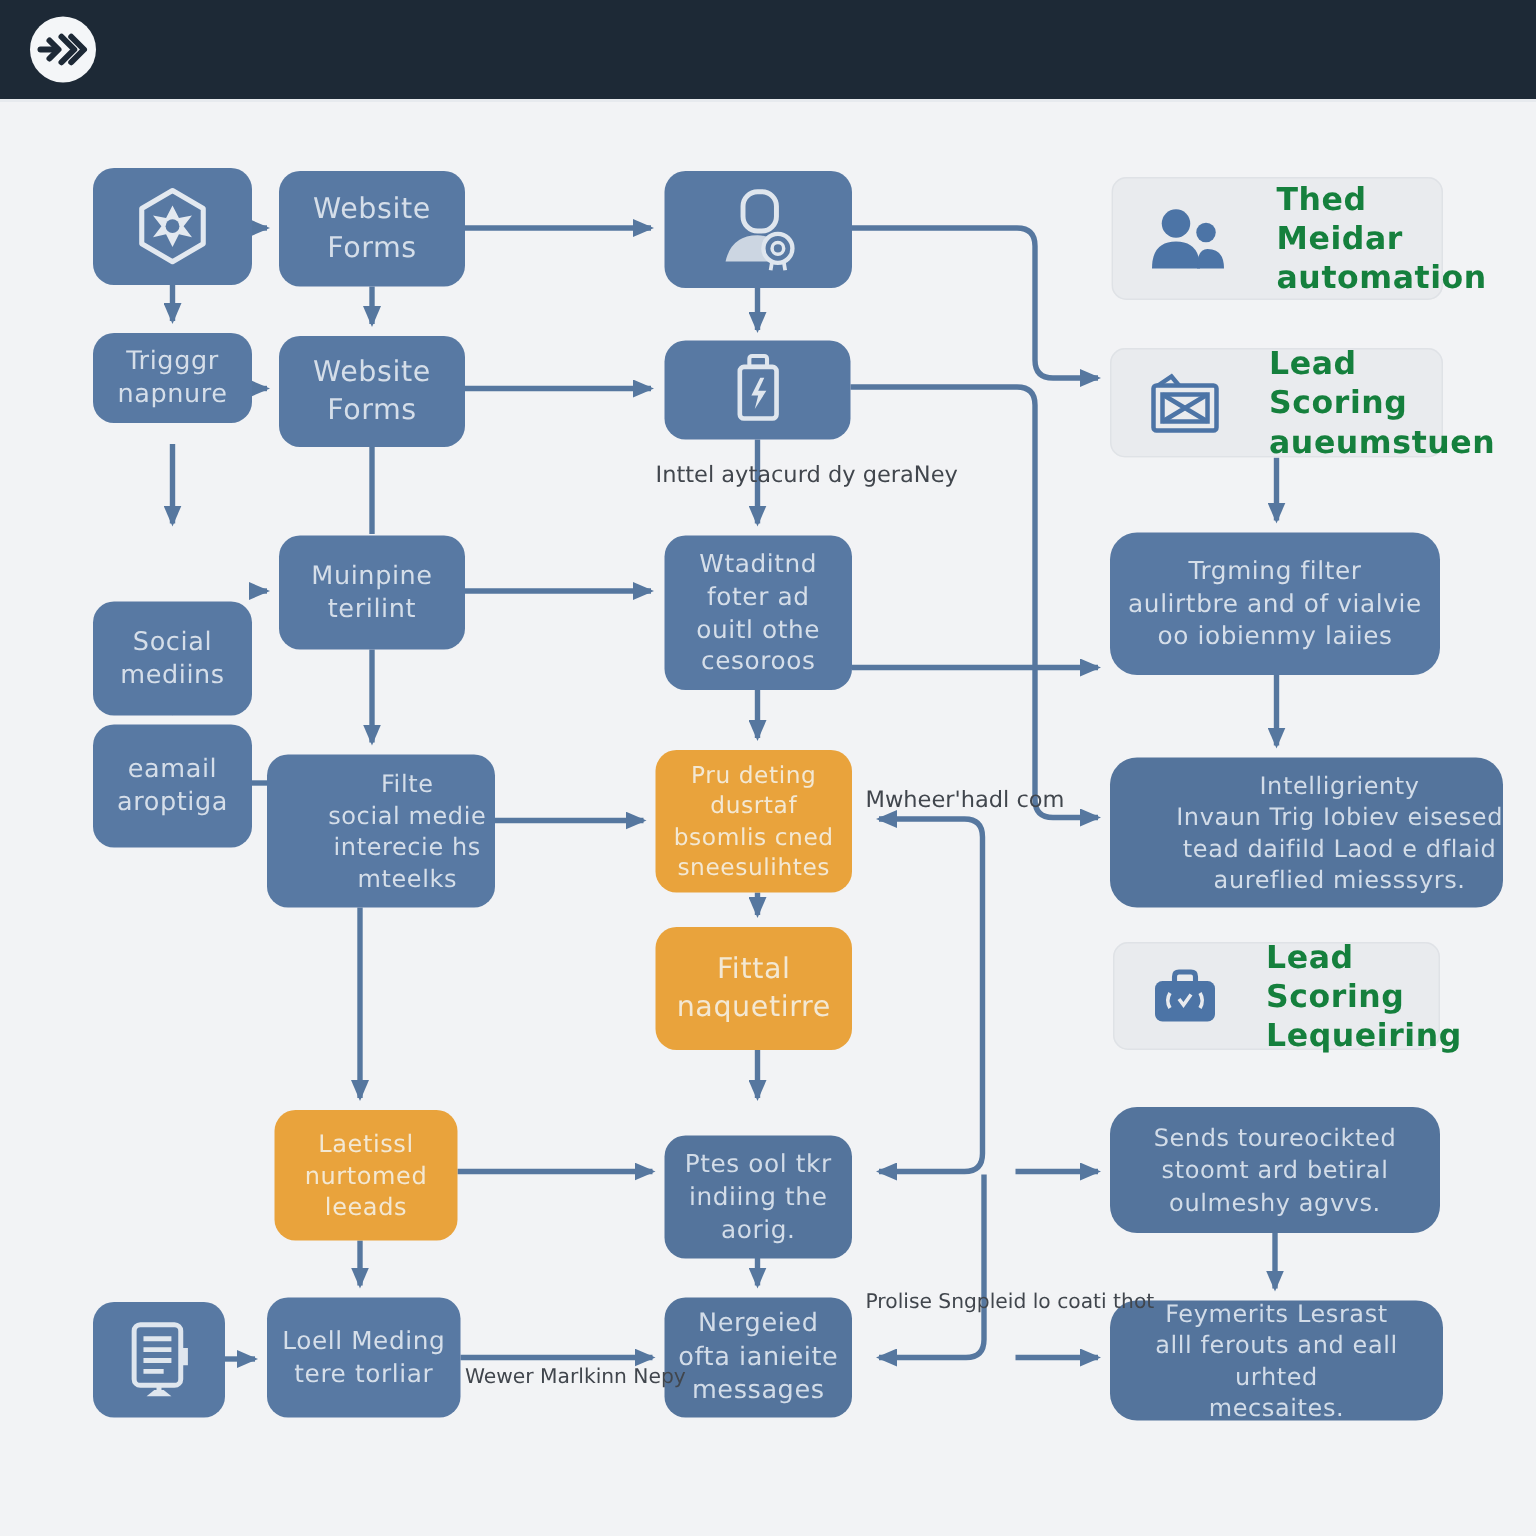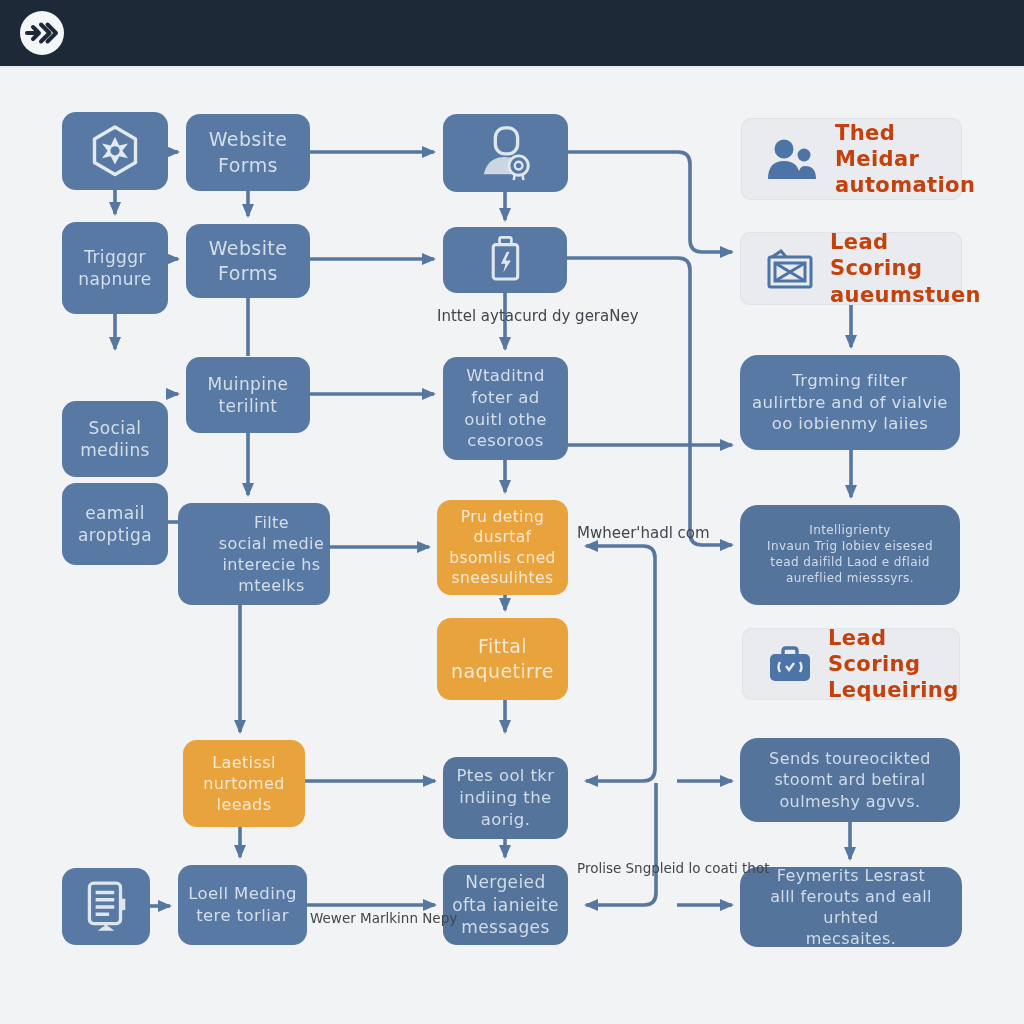--- a/index.html
+++ b/index.html
@@ -14,23 +14,23 @@
   .logo{position:absolute;left:20px;top:11px;width:44px;height:44px;border-radius:50%;
           background:#f4f6f8;display:flex;align-items:center;justify-content:center;}
 
   
   .node{position:absolute;display:flex;align-items:center;justify-content:center;
         text-align:center;white-space:pre-line;border-radius:14px;line-height:1.32;
         letter-spacing:.4px;}
   .blue{background:#5879a3;color:#d5dee9;}
   .blue2{background:#54749c;color:#d2dce8;}
   .orange{background:#e9a33c;color:#f3e8d3;}
-  .grayb{background:#e9ebee;color:#c2410c;font-weight:600;border-radius:10px;
+  .grayb{background:#e9ebee;color:#15803d;font-weight:600;border-radius:10px;
          justify-content:flex-start;text-align:left;box-shadow:inset 0 0 0 1px #dfe2e6;
-         line-height:1.25;}
+         line-height:1.25;gap:16px;}
   .grayb .gicon{margin:0 16px 0 26px;flex:0 0 auto;display:flex;}
   .cap{position:absolute;color:#41464d;white-space:nowrap;}
   svg{display:block;}
   .connectors{position:absolute;left:0;top:0;z-index:0;}
   .node,.cap{z-index:2;}
 </style>
 </head>
 <body>
 
 <div class="header">
@@ -121,21 +121,21 @@
       <circle cx="17" cy="11" r="9.5" fill="#4c74a6"></circle>
       <path d="M1 41 Q1 23 17 23 Q33 23 33 41 Z" fill="#4c74a6"></path>
       <circle cx="37" cy="17" r="6.5" fill="#4c74a6"></circle>
       <path d="M31 41 Q31 28 38 28 Q49 28 49 41 Z" fill="#4c74a6"></path>
     </svg>
   </span>
   <span>Thed Meidar
 automation</span>
 </div>
 
-<div class="node blue" style="left:62px;top:222px;width:106px;height:92px;font-size:17px;">
+<div class="node blue" style="left:62px;top:222px;width:106px;height:60px;font-size:17px;">
   <span>Trigggr
 napnure</span>
 </div>
 
 <div class="node blue" style="left:186px;top:224px;width:124px;height:74px;font-size:19px;">
   <span>Website
 Forms</span>
 </div>
 
 <div class="node blue" style="left:443px;top:227px;width:124px;height:66px;">
@@ -196,21 +196,21 @@
 mteelks</span>
 </div>
 
 <div class="node orange" style="left:437px;top:500px;width:131px;height:95px;font-size:15.5px;">
   <span>Pru deting
 dusrtaf
 bsomlis cned
 sneesulihtes</span>
 </div>
 
-<div class="node blue2" style="left:740px;top:505px;width:220px;height:100px;font-size:12px;border-radius:18px;">
+<div class="node blue2" style="left:740px;top:505px;width:262px;height:100px;font-size:16px;border-radius:18px;justify-content:flex-end;">
   <span>Intelligrienty
 Invaun Trig Iobiev eisesed
 tead daifild Laod e dflaid
 aureflied miesssyrs.</span>
 </div>
 
 <div class="cap" style="left:577px;top:524px;font-size:15px;">Mwheer'hadl com</div>
 
 <div class="node orange" style="left:437px;top:618px;width:131px;height:82px;font-size:19px;">
   <span>Fittal

